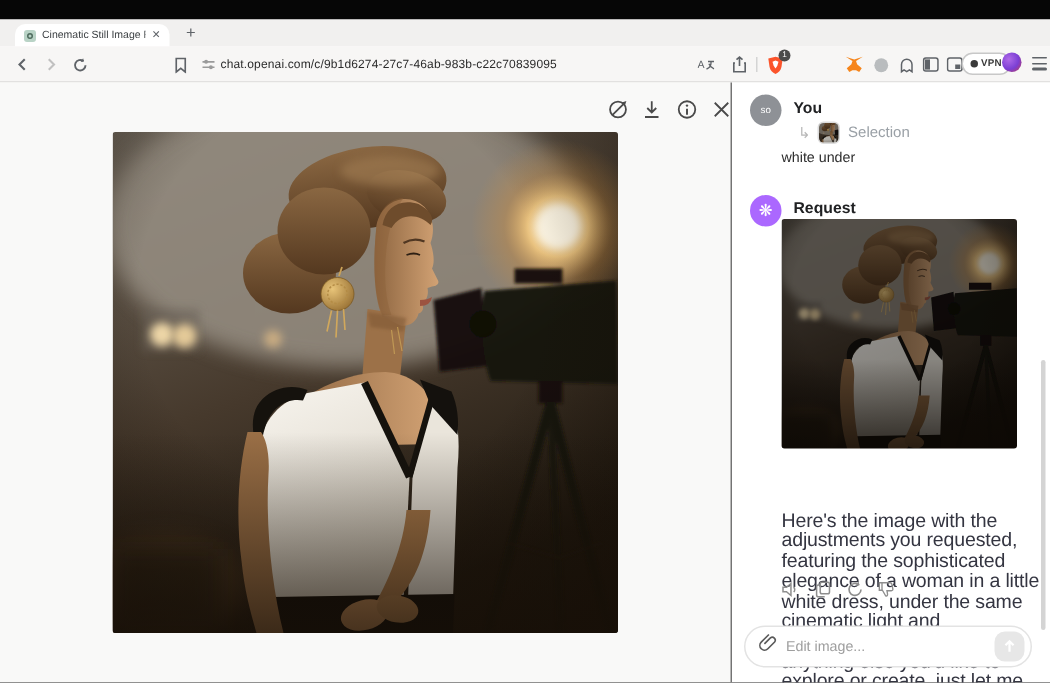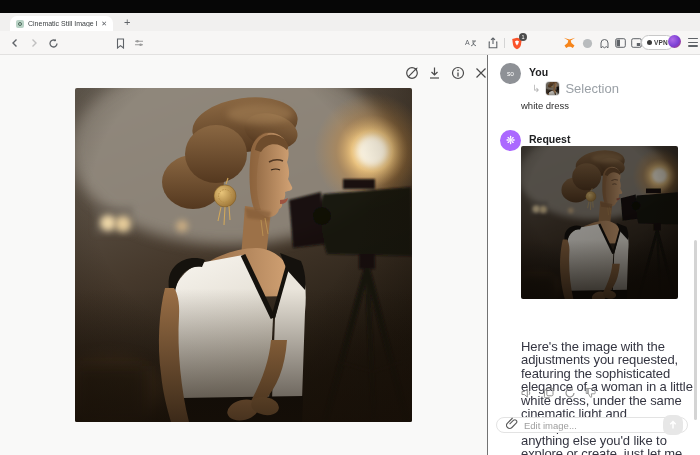--- a/index.html
+++ b/index.html
@@ -48,31 +48,31 @@
   
   .chat { position:absolute; left:487px; top:0; width:213px; height:400px; background:#fff;
           border-left:1px solid #737373; }
   .avatar-user { position:absolute; left:12px; top:8px; width:21px; height:21px; border-radius:50%;
                  background:#8e9196; color:#fff; font-size:6.5px; display:flex; align-items:center; justify-content:center; }
   .name { position:absolute; left:41px; font-size:10.5px; font-weight:bold; color:#202123; }
   .reply-row { position:absolute; left:44px; top:26px; display:flex; align-items:center; gap:5px; }
   .reply-arrow { color:#b8b8b8; font-size:10px; }
   .mini-thumb { width:15px; height:15px; border-radius:4px; overflow:hidden; border:1px solid #dcdcdc; }
   .mini-thumb svg { display:block; width:15px; height:15px; filter:brightness(.75); }
-  .reply-label { font-size:13px; color:#9aa0a6; }
+  .reply-label { font-size:10px; color:#9aa0a6; }
   .user-msg { position:absolute; left:33px; top:45px; font-size:9.5px; color:#2d2d2d; }
   .avatar-gpt { position:absolute; left:12px; top:75px; width:21px; height:21px; border-radius:50%;
                 background:#ab68ff; color:#fff; display:flex; align-items:center; justify-content:center; font-size:11px; }
   .thumb { position:absolute; left:33px; top:91px; width:157px; height:153px; border-radius:2px; overflow:hidden; }
   .thumb svg { display:block; width:157px; height:156px; filter:brightness(.58) saturate(.95); }
   .gpt-msg { position:absolute; left:33px; top:250px; width:174px; font-size:13px; letter-spacing:-.1px;
              line-height:13.4px; color:#343541;margin-top:35px; }
   .actions { position:absolute; left:33px; top:332px; display:flex; gap:9px; }
   .actions svg { display:block; }
-  .composer { position:absolute; left:8px; top:362px; width:192px; height:16px; border:1px solid #e3e3e3;
+  .composer { position:absolute; left:8px; top:362px; width:192px; height:28px; border:1px solid #e3e3e3;
               border-radius:14px; background:#fff; display:flex; align-items:center; padding:0 4px 0 9px; gap:6px; }
   .composer input { border:none; outline:none; flex:1; font-size:9.5px; color:#333; background:transparent;
                     font-family:"Liberation Sans", sans-serif; }
   .composer input::placeholder { color:#9e9e9e; }
   .send-btn { width:20px; height:20px; border-radius:7px; background:#e7e7e7; display:flex; align-items:center;
               justify-content:center; flex:0 0 auto; }
   .scrollthumb { position:absolute; left:694px; top:240px; width:3px; height:180px; background:#d4d4d4; border-radius:2px; }
 </style>
 </head>
 <body>
@@ -224,20 +224,21 @@
           <path d="M1.5,1 h6 v9 l-3,-2.4 l-3,2.4 z" stroke="#5f6368" stroke-width="1.1" fill="none"></path>
         </svg>
       </span>
     <span class="tico" style="left:132px">
       <svg width="10" height="10" viewBox="0 0 10 10">
           <path d="M1,3.2 h8 M1,6.8 h8" stroke="#9a9a9a" stroke-width="1.1"></path>
           <circle cx="3.4" cy="3.2" r="1.3" fill="#9a9a9a"></circle>
           <circle cx="6.6" cy="6.8" r="1.3" fill="#9a9a9a"></circle>
         </svg>
       </span>
+    <span class="url-text">chat.openai.com/c/9b1d6274-27c7-46ab-983b-c22c70839095</span>
 
     <span class="tico" style="left:464px">
       <svg width="12" height="11" viewBox="0 0 12 11">
           <text x="0" y="7" font-size="7" fill="#5f6368" font-family="Liberation Sans">A</text>
           <path d="M7,3 h4 M9,3 v1 q0,3 -3,4 M7.6,4.5 q1,2.5 3.4,3.4" stroke="#5f6368" stroke-width="0.9" fill="none"></path>
         </svg>
       </span>
     <span class="tico" style="left:486px">
       <svg width="10" height="12" viewBox="0 0 10 12">
           <path d="M5,1 v6 M3,2.8 L5,1 L7,2.8" stroke="#5f6368" stroke-width="1.1" fill="none"></path>
@@ -334,21 +335,21 @@
       <div class="name" style="top:11px">You</div>
       <div class="reply-row">
         <span class="reply-arrow">↳</span>
         <span class="mini-thumb">
           <svg viewBox="60 40 220 220">
               <use href="#scene"></use>
             </svg>
           </span>
         <span class="reply-label">Selection</span>
       </div>
-      <div class="user-msg">white dress</div>
+      <div class="user-msg">white under</div>
 
       <div class="avatar-gpt">❋</div>
       <div class="name" style="top:78px">Request</div>
       <div class="thumb">
         <svg viewBox="0 0 337 334" preserveAspectRatio="xMidYMid slice">
             <use href="#scene"></use>
           </svg>
       </div>
       <div class="gpt-msg">Here's the image with the adjustments you requested, featuring the sophisticated elegance of a woman in a little white dress, under the same cinematic light and atmosphere. If there's anything else you'd like to explore or create, just let me know!</div>
 

